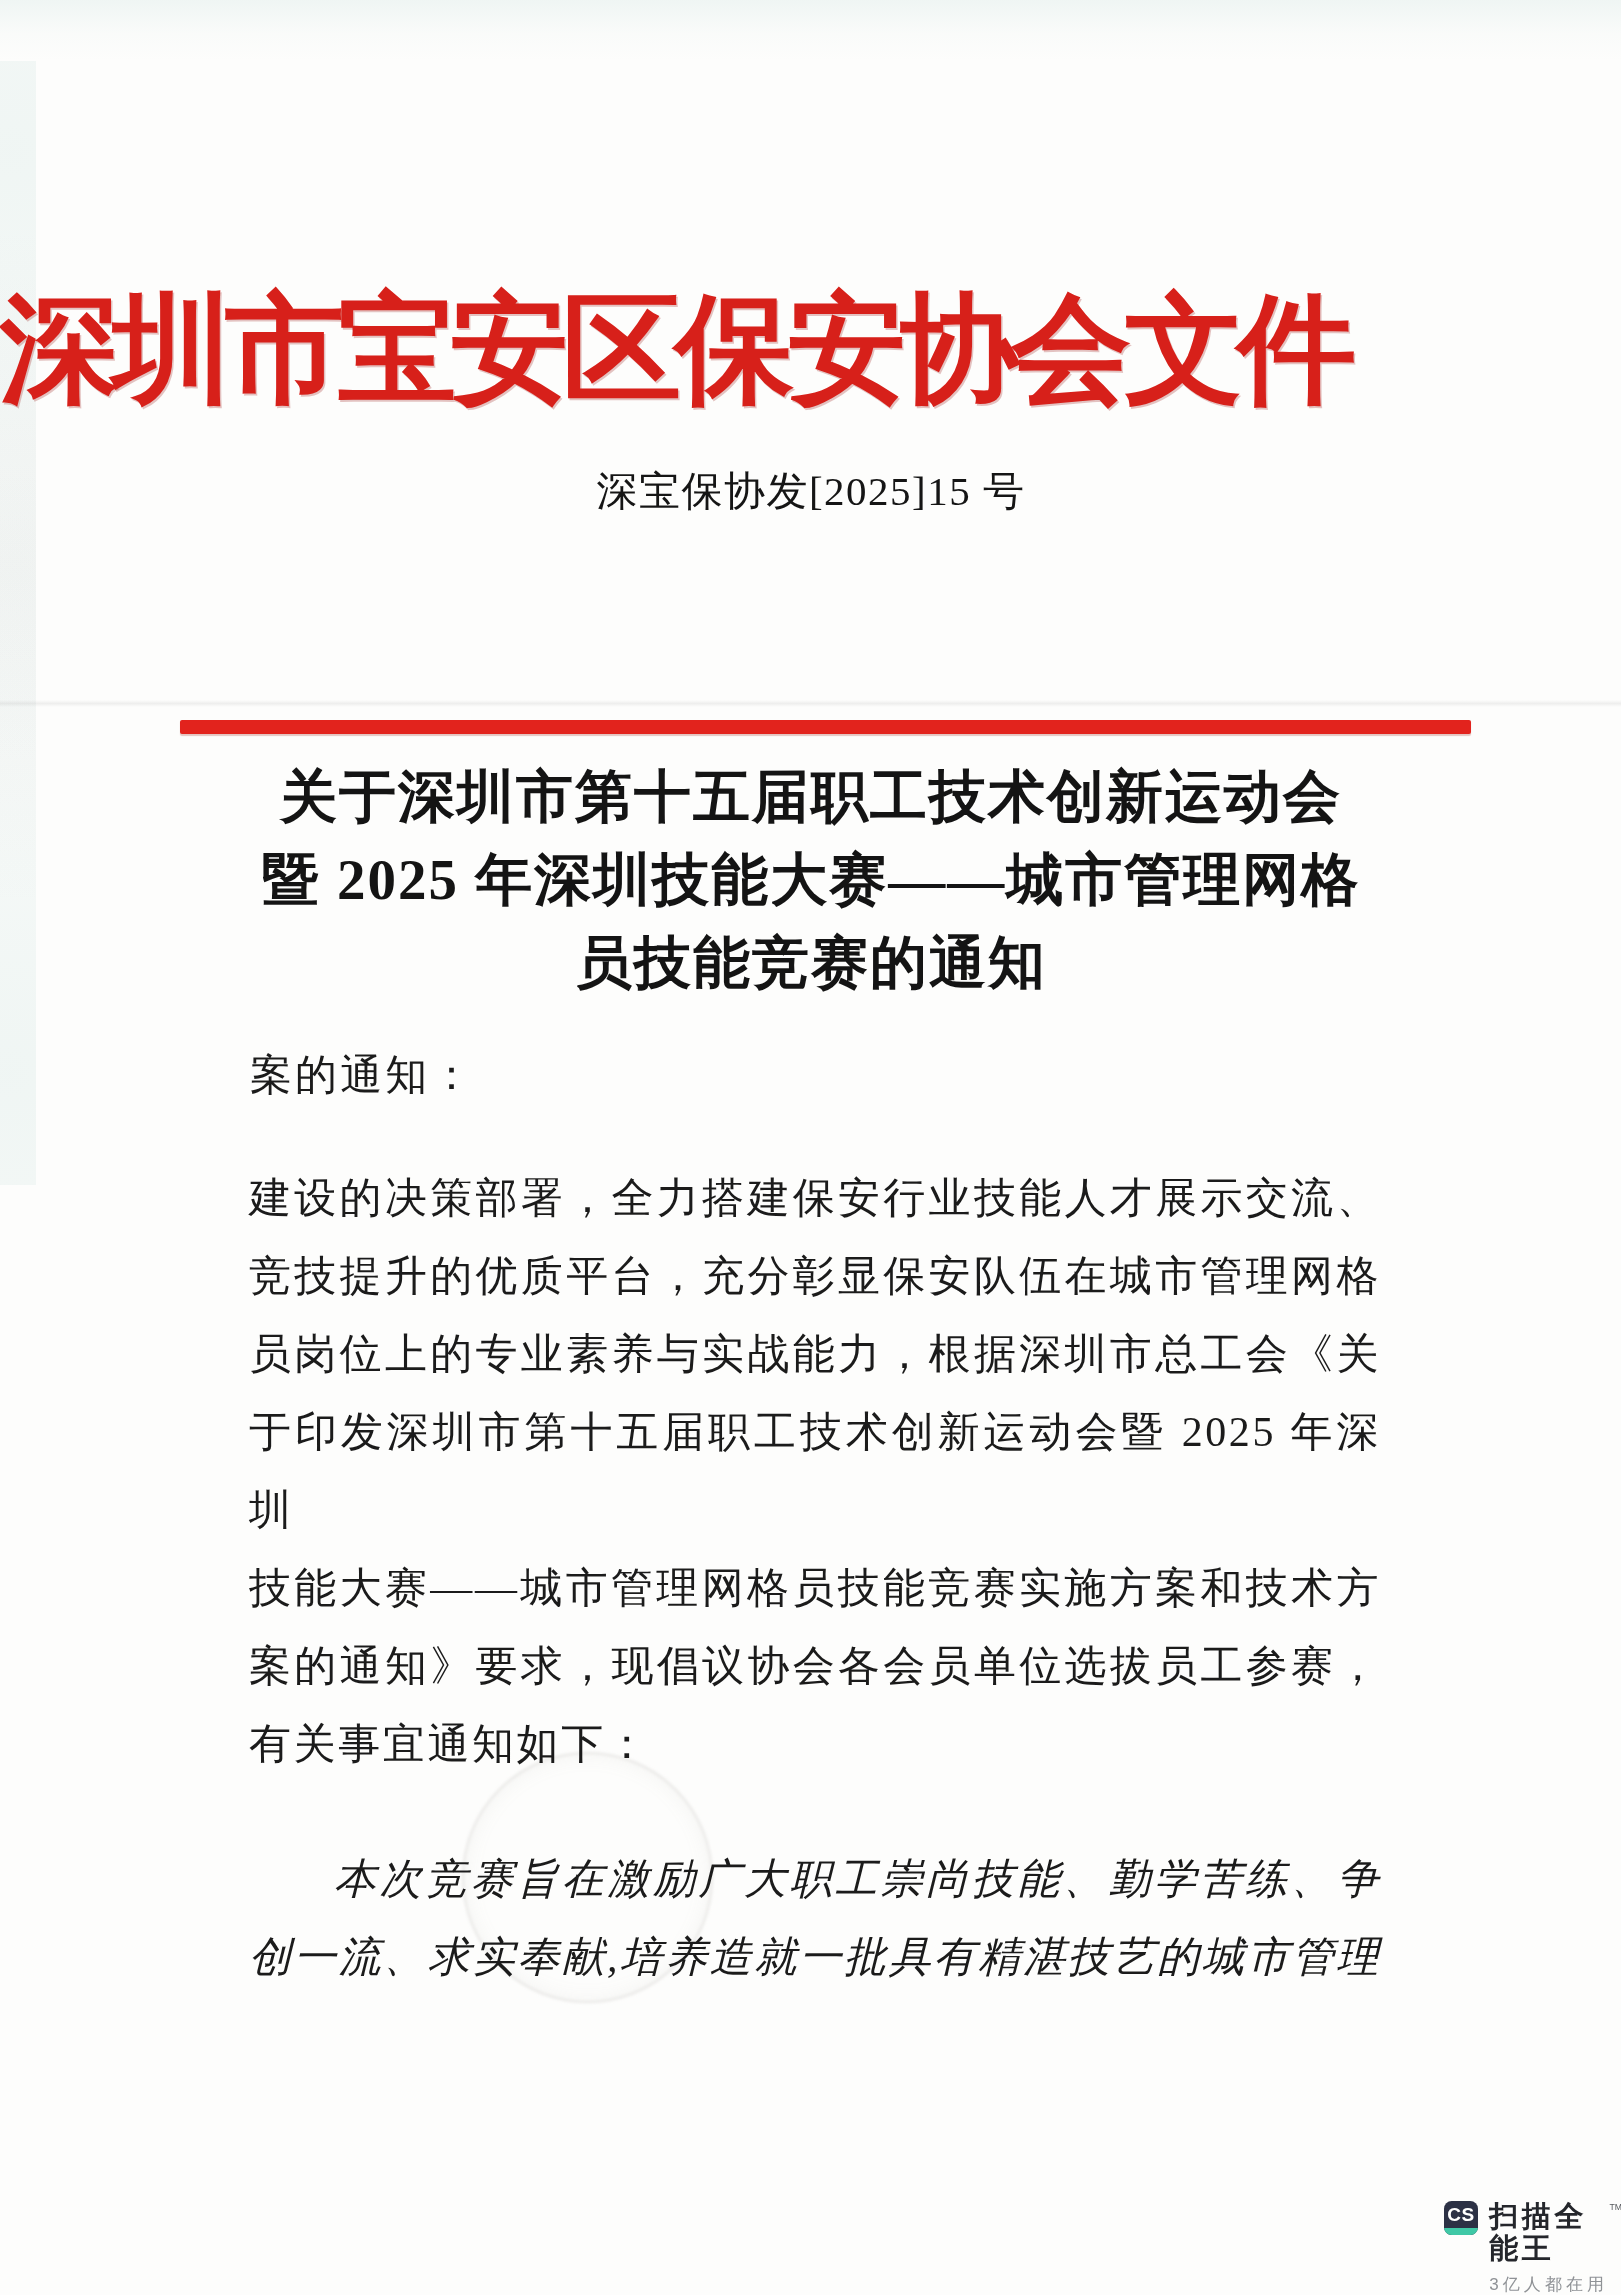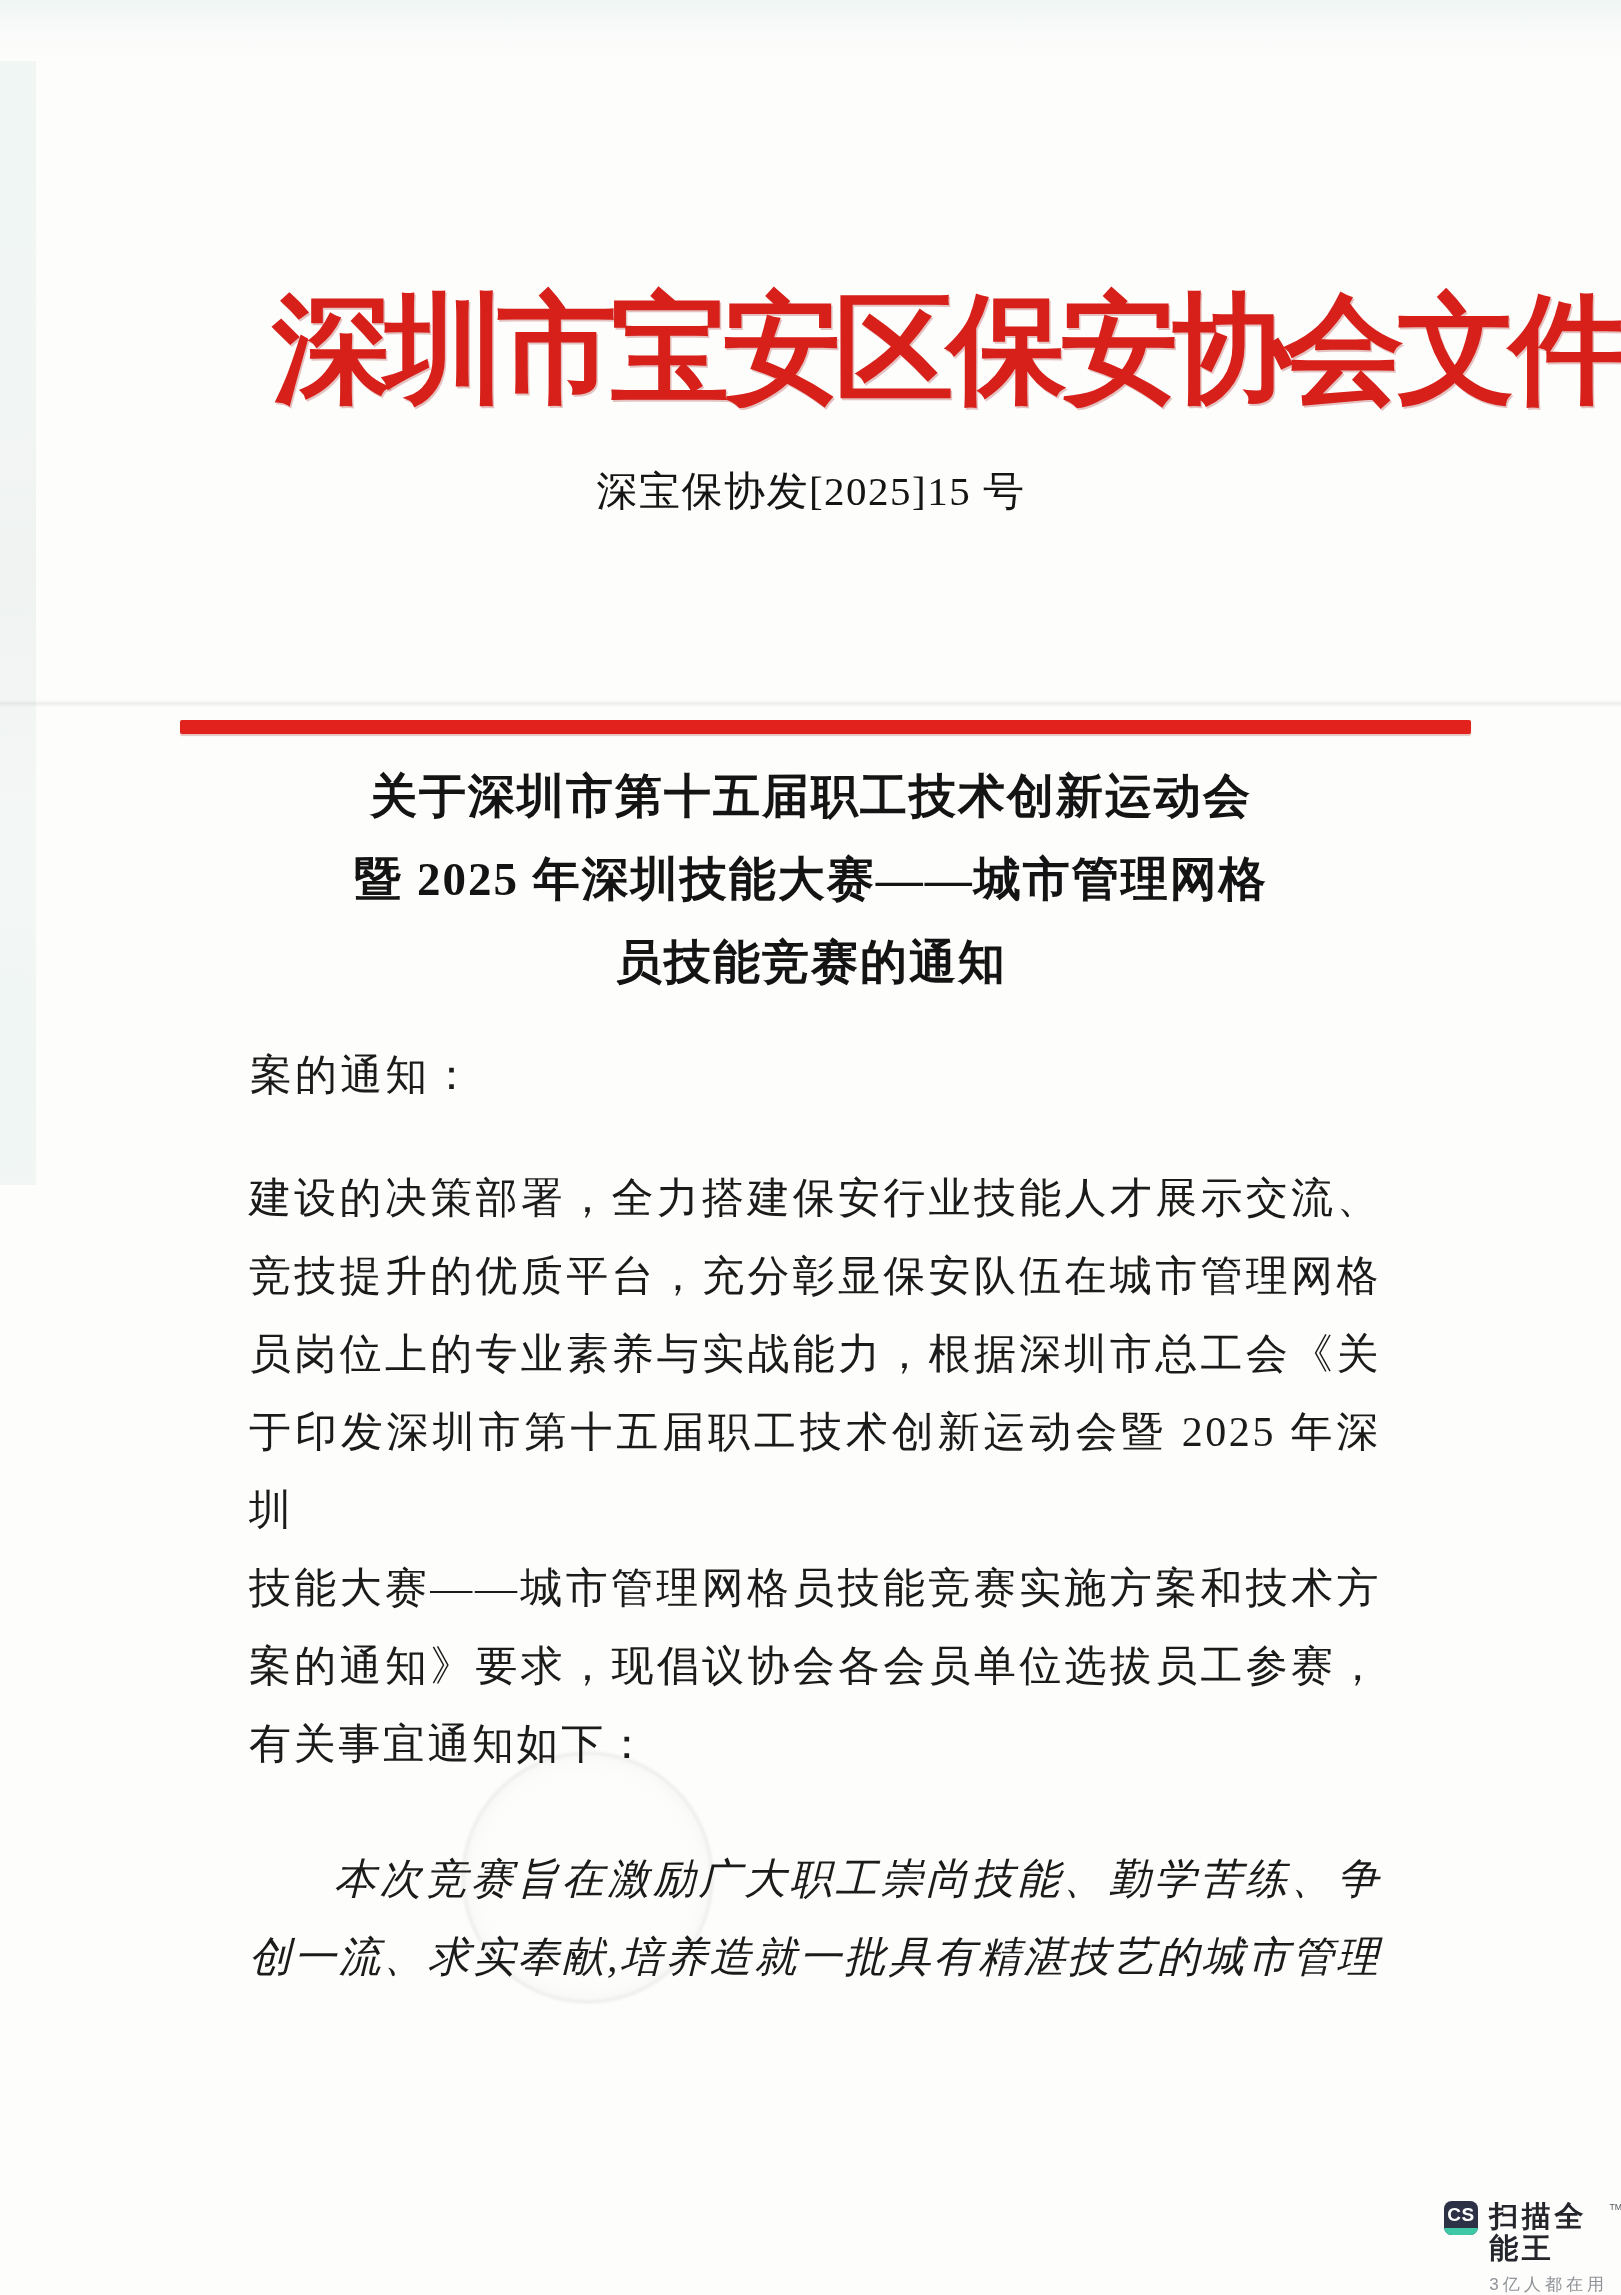--- a/index.html
+++ b/index.html
@@ -24,40 +24,40 @@
       radial-gradient(circle at 30% 8%, rgba(120,180,170,0.10), transparent 60%),
       radial-gradient(circle at 40% 45%, rgba(160,160,160,0.08), transparent 55%),
       radial-gradient(circle at 25% 90%, rgba(120,180,170,0.10), transparent 60%);
   }
   .fold-shadow {
     position: absolute; left: 0; top: 700px; width: 100%; height: 7.2px;
     background: linear-gradient(180deg, transparent, rgba(110,110,110,0.10), transparent);
   }
   .red-header {
     position: absolute; top: 282px; left: 0; width: 100%;
-    margin: 0; text-align: right;
+    margin: 0; text-align: left;
     font-size: 119px; line-height: 1.15; font-weight: bold;
     letter-spacing: -0.055em;
     color: #d7201a;
     text-shadow: 1.5px 1.5px 0 rgba(150,20,15,0.25);
     white-space: nowrap;
   }
   .doc-number {
     position: absolute; top: 464px; left: 0; width: 100%;
     text-align: center; font-size: 41px; letter-spacing: 1.5px; color: #151515;
   }
   .red-rule {
     position: absolute; left: 180px; top: 720px; width: 1291px; height: 14px;
     background: #e2231d; border-radius: 2px;
     box-shadow: 0 1.5px 1px rgba(150,30,20,0.25);
   }
   .notice-title {
     position: absolute; top: 755px; left: 0; width: 100%;
     text-align: center; font-weight: bold;
-    font-size: 47px; line-height: 83px; color: #141414;
+    font-size: 57px; line-height: 83px; color: #141414;
     letter-spacing: 2px;
   }
   .salutation {
     position: absolute; left: 250px; top: 1054px;
     font-size: 42px; line-height: 1; letter-spacing: 3.1px;
   }
   .para { position: absolute; left: 249px; width: 1132px; font-size: 42px; line-height: 78px; }
   .para-1 { top: 1159px; }
   .para-2 { top: 1840px; font-style: italic; }
   .jline { text-align: justify; text-align-last: justify; letter-spacing: 2.6px; }

